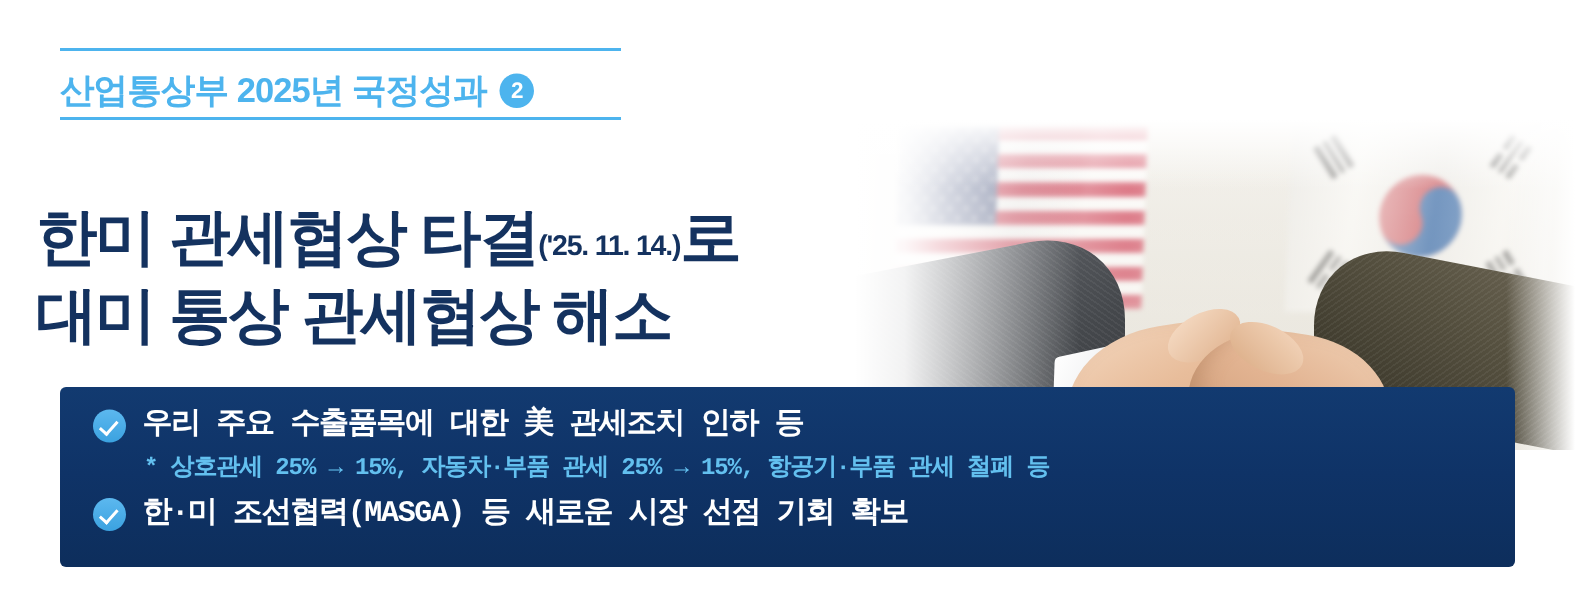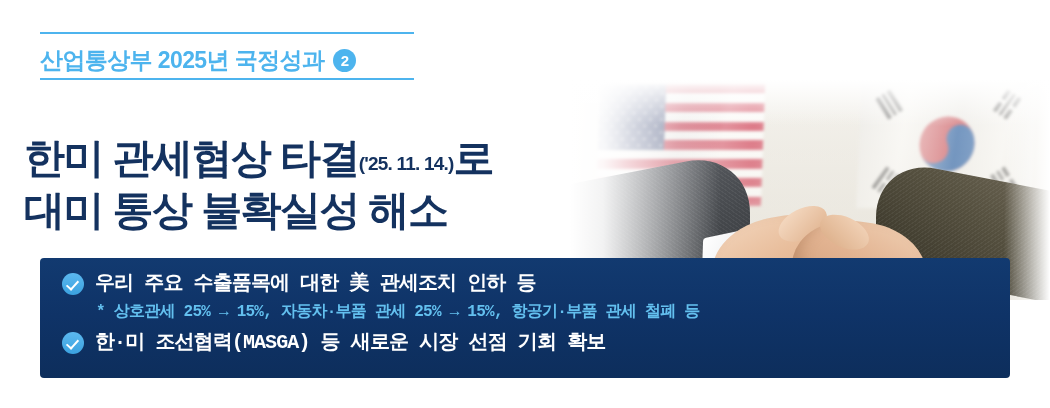--- a/index.html
+++ b/index.html
@@ -482,21 +482,21 @@
     </div>
   </div>
 
   <div class="kicker">
     <span class="kicker-text">산업통상부 2025년 국정성과</span>
     <span class="kicker-badge">2</span>
   </div>
 
   <div class="headline">
     <div class="hl-line"><span>한미 관세협상 타결</span><span class="hl-date">('25. 11. 14.)</span><span>로</span></div>
-    <div class="hl-line">대미 통상 불확실성 해소</div>
+    <div class="hl-line">대미 통상 관세협상 해소</div>
   </div>
 
   <div class="panel">
 
     <div class="bullet-row">
       <span class="check"></span>
       <span class="bullet-text">우리 주요 수출품목에 대한 美 관세조치 인하 등</span>
     </div>
 
     <div class="subnote">* 상호관세 25% → 15%, 자동차·부품 관세 25% → 15%, 항공기·부품 관세 철폐 등</div>

